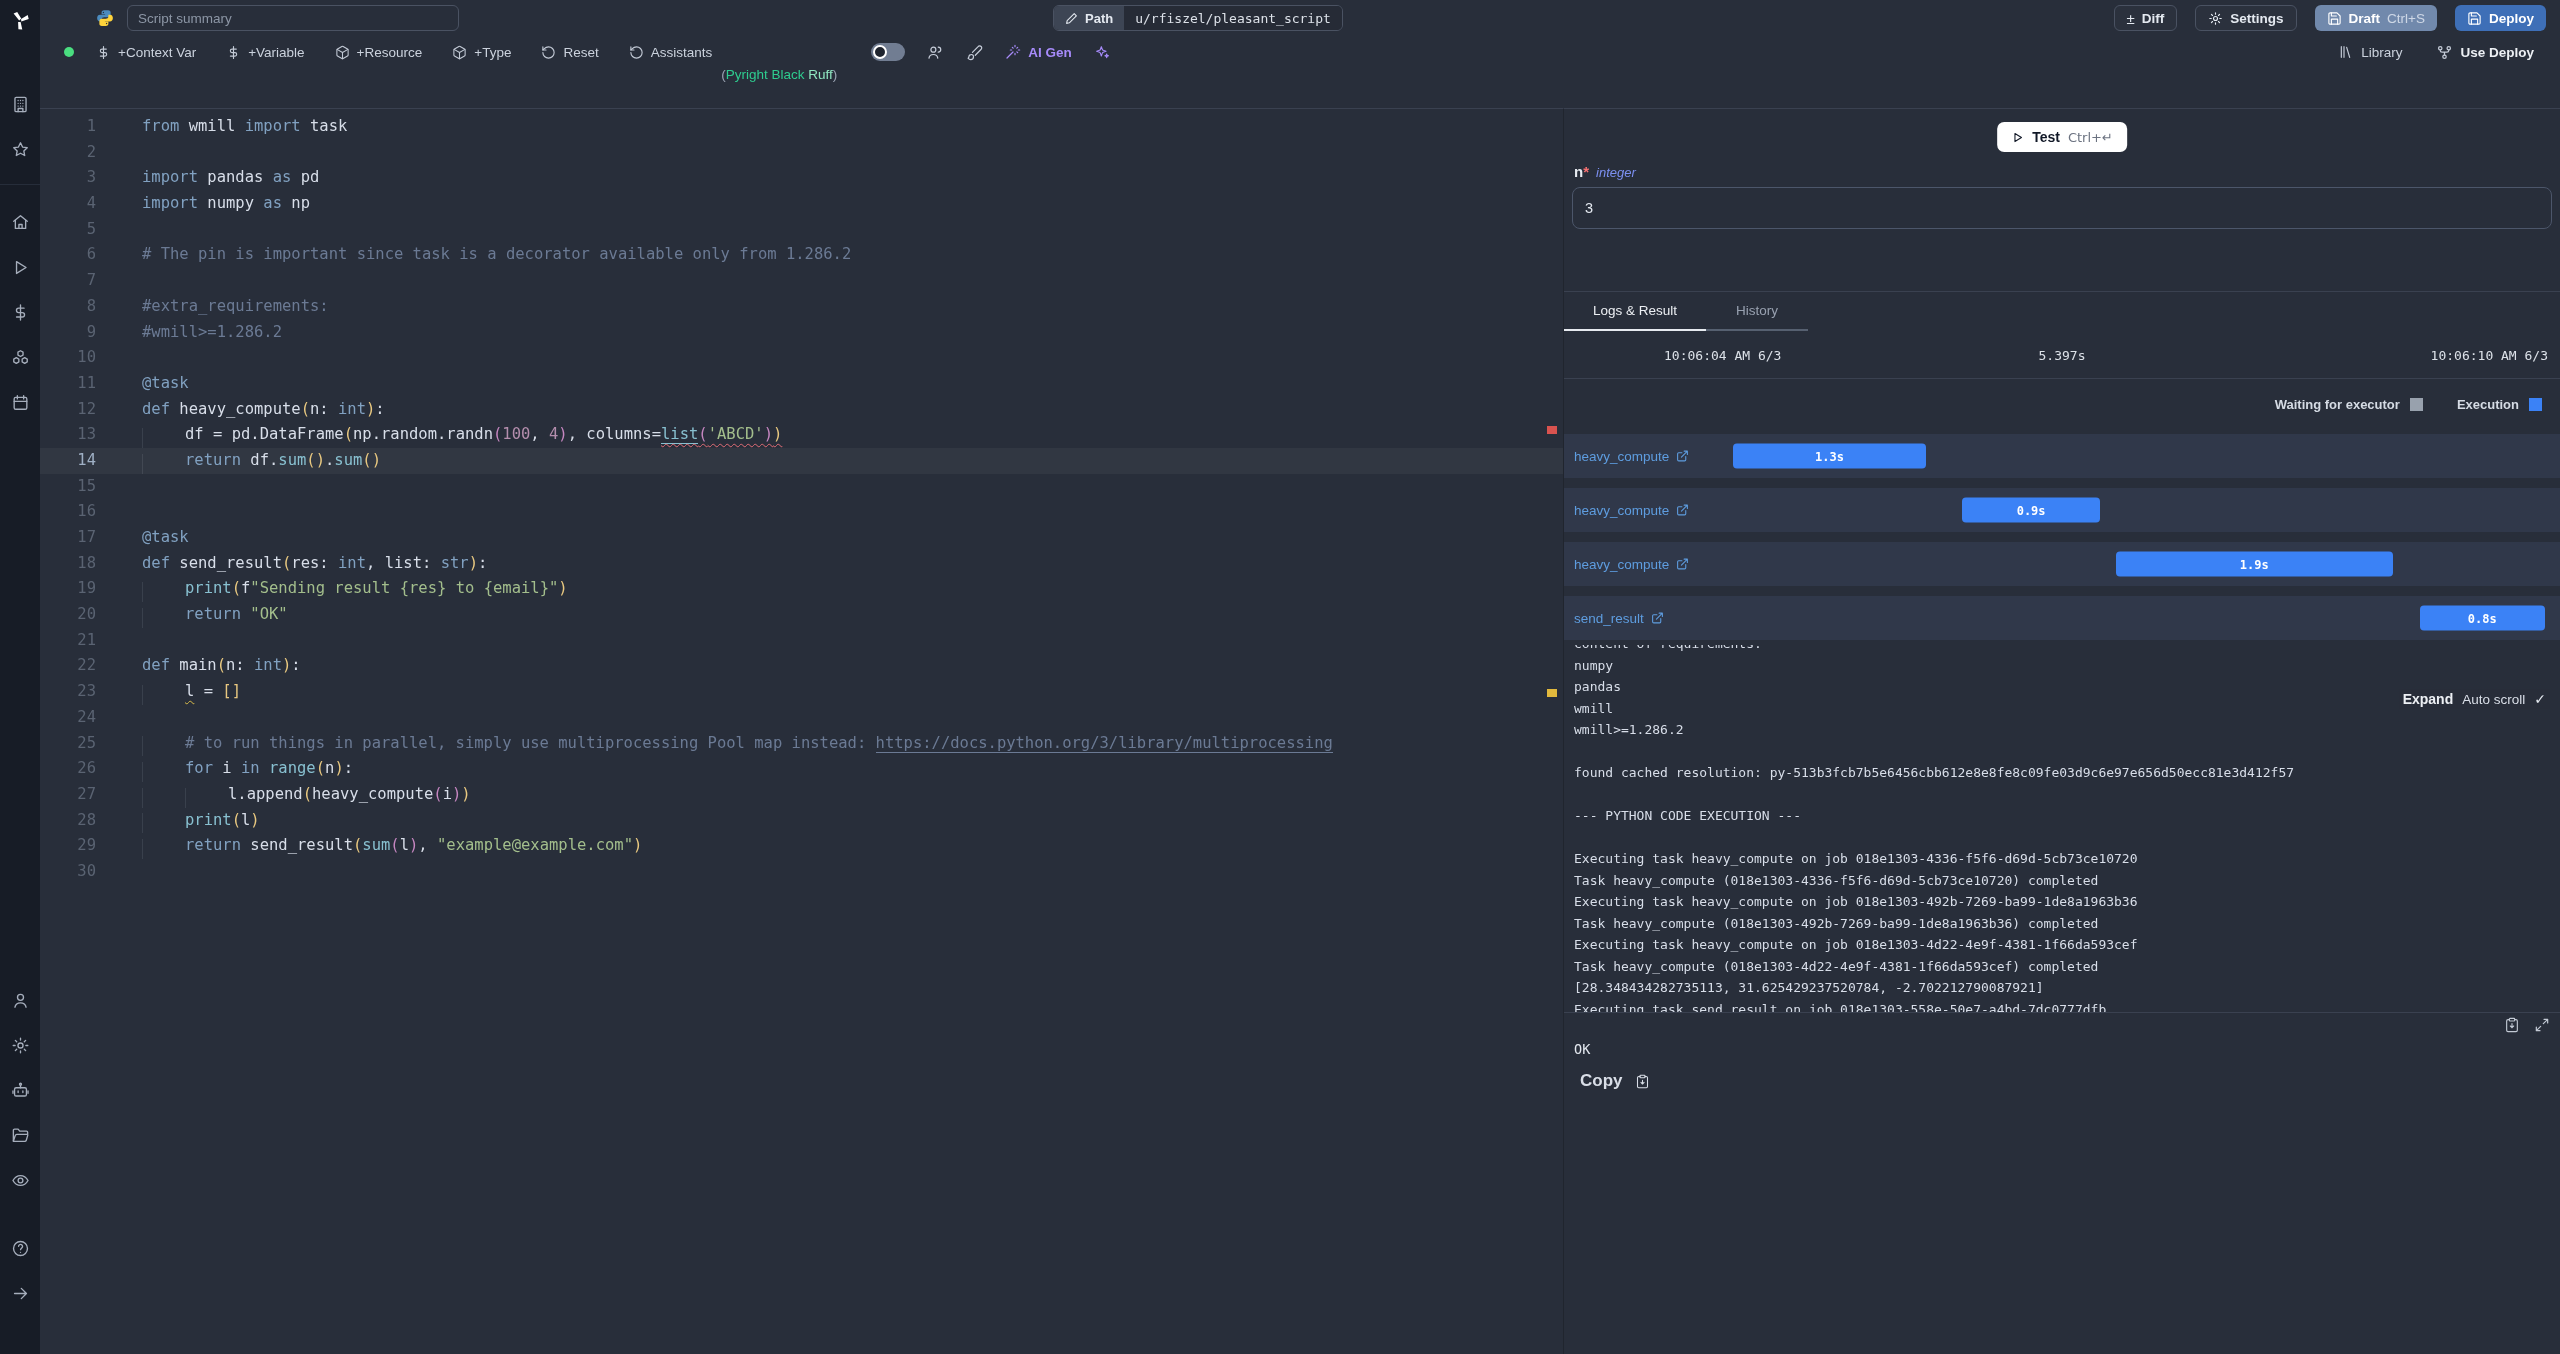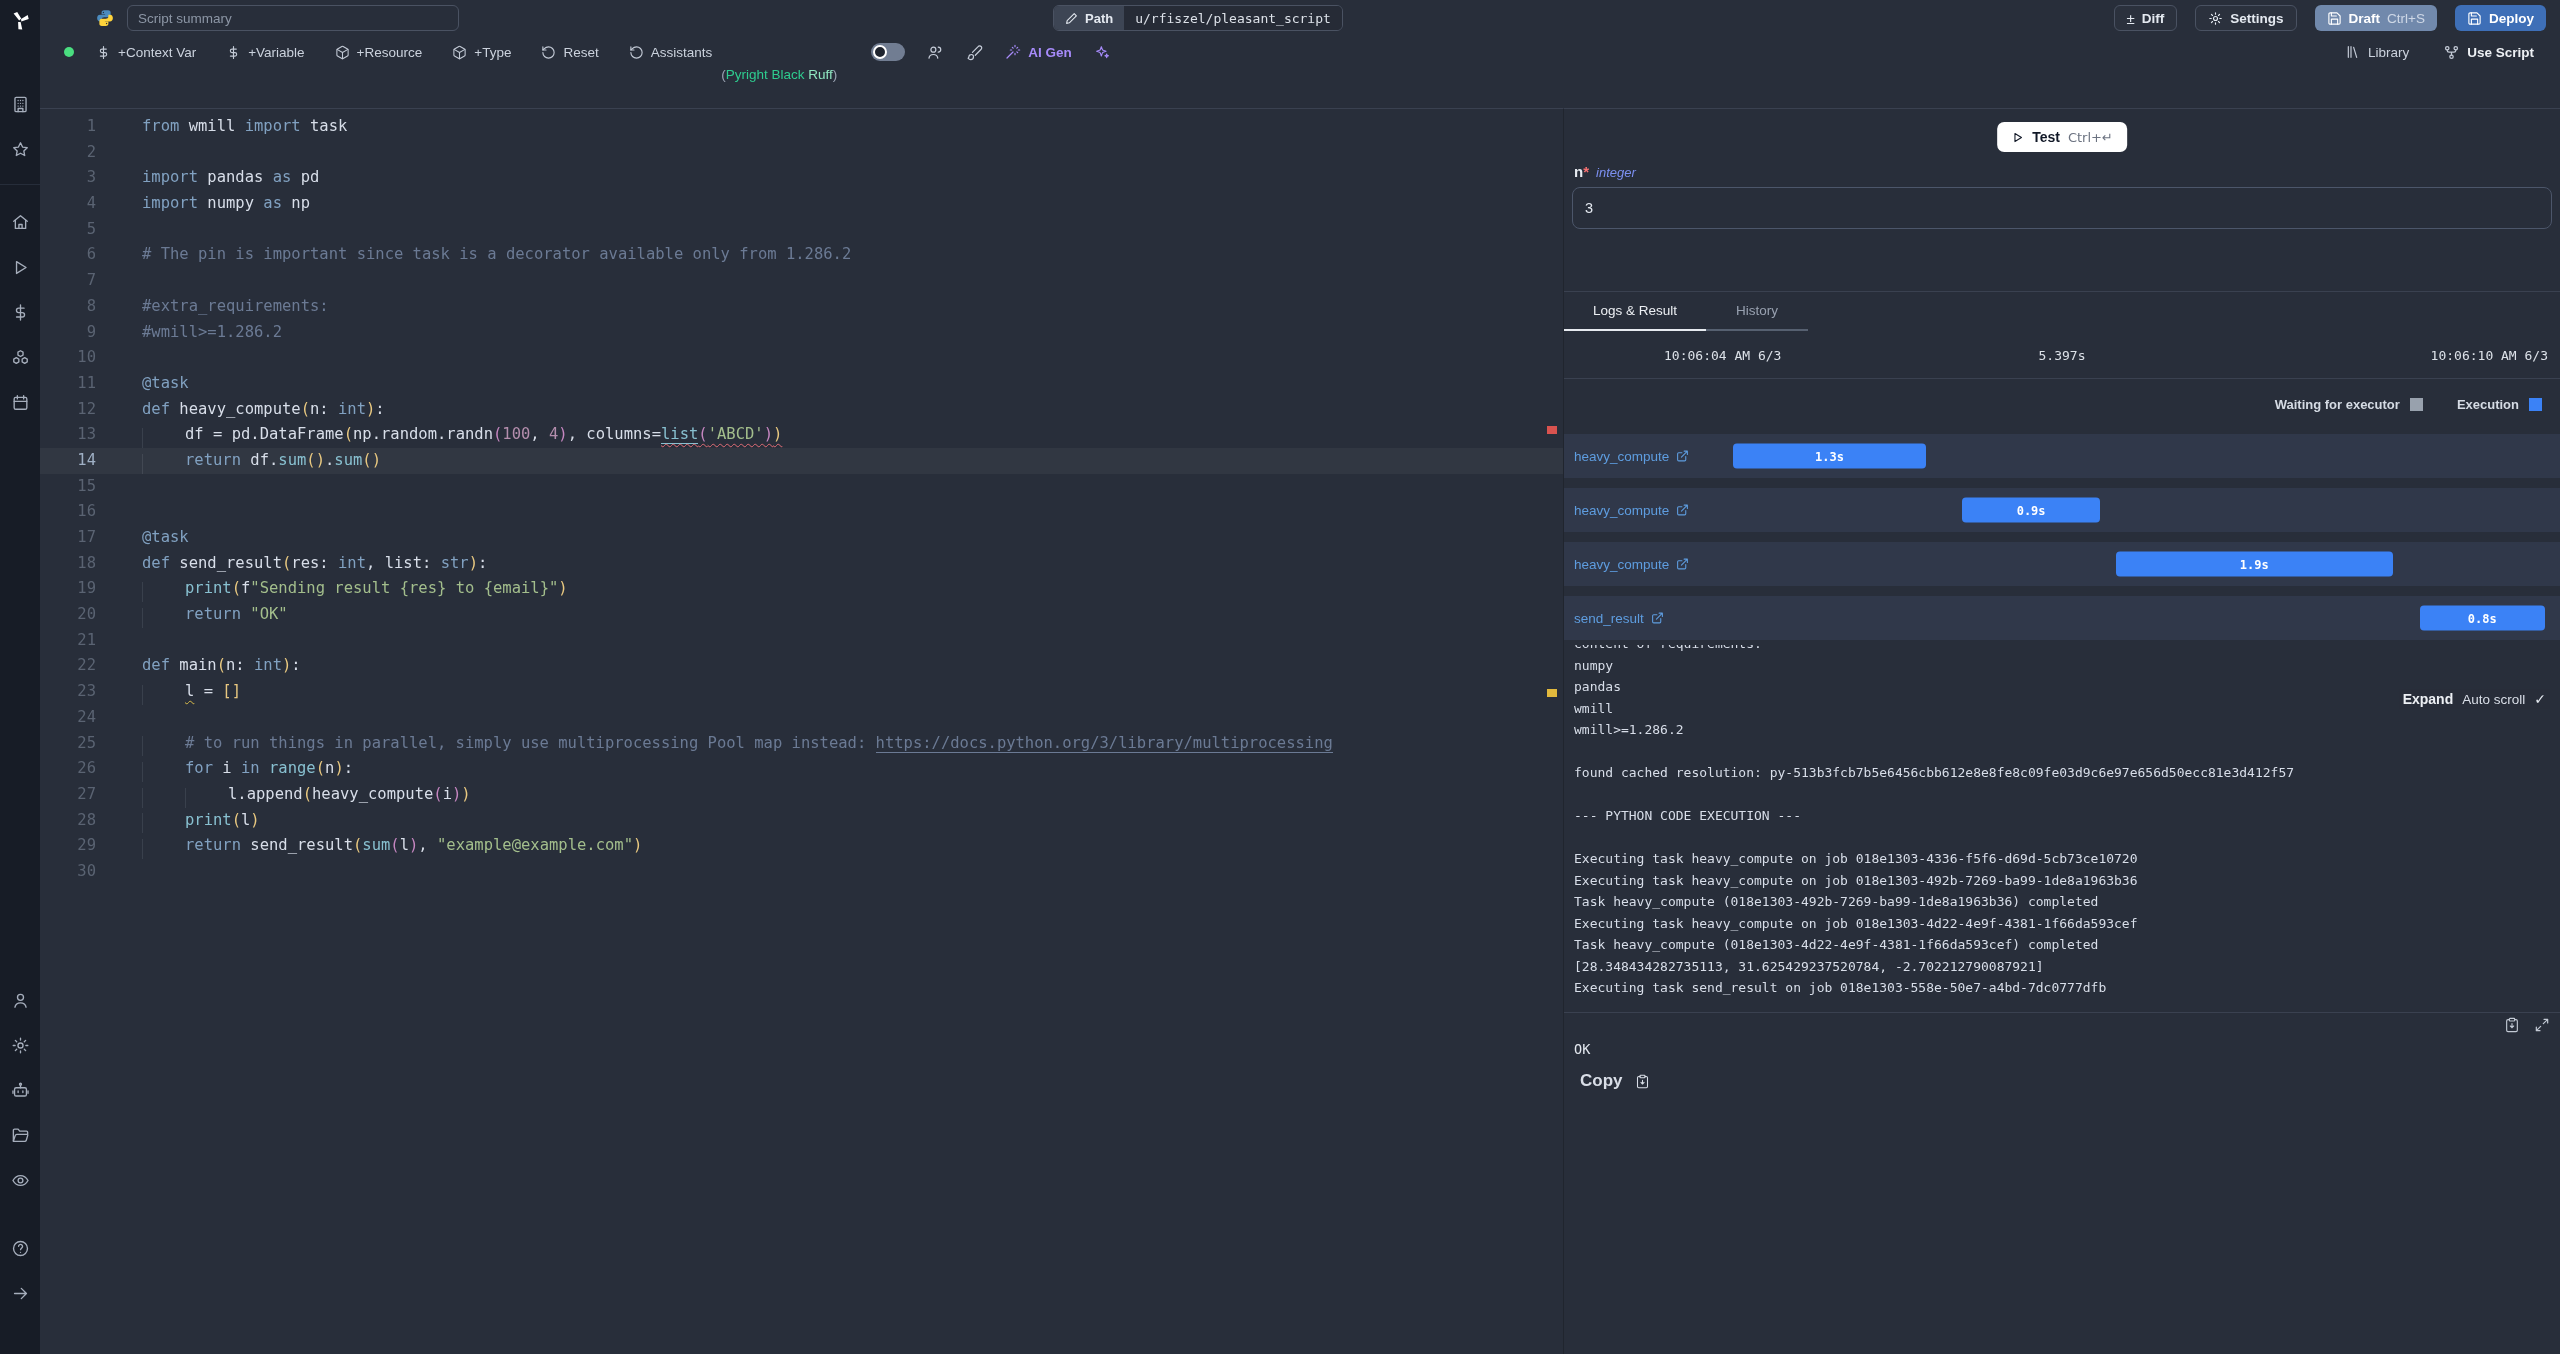--- a/index.html
+++ b/index.html
@@ -381,21 +381,21 @@
         </svg>
       <span>Library</span>
     </div>
     <div class="tool vscode" style="margin-right:0">
       <svg viewBox="0 0 24 24" width="17" height="17" fill="none" stroke="currentColor" stroke-width="1.8" stroke-linecap="round" stroke-linejoin="round">
           <circle cx="6" cy="6" r="2.4"></circle>
           <circle cx="18" cy="6" r="2.4"></circle>
           <circle cx="12" cy="18" r="2.4"></circle>
           <path d="M6 8.4v.6A2.5 2.5 0 008.5 11.5h7A2.5 2.5 0 0018 9v-.6M12 11.5v4"></path>
         </svg>
-      <span>Use Script</span>
+      <span>Use Deploy</span>
     </div>
   </div>
 </div>
 
 <main class="editor">
   <div class="code" id="code-lines">
       <div class="cl"><span class="ln">1</span><span class="lc"><span class="tok-kw">from</span><span> wmill </span><span class="tok-kw">import</span><span> task</span></span></div>
       <div class="cl"><span class="ln">2</span><span class="lc"></span></div>
       <div class="cl"><span class="ln">3</span><span class="lc"><span class="tok-kw">import</span><span> pandas </span><span class="tok-kw">as</span><span> pd</span></span></div>
       <div class="cl"><span class="ln">4</span><span class="lc"><span class="tok-kw">import</span><span> numpy </span><span class="tok-kw">as</span><span> np</span></span></div>
@@ -513,20 +513,21 @@
         <div class="lgl">numpy</div>
         <div class="lgl">pandas</div>
         <div class="lgl">wmill</div>
         <div class="lgl">wmill&gt;=1.286.2</div>
         <div class="lgl">&nbsp;</div>
         <div class="lgl">found cached resolution: py-513b3fcb7b5e6456cbb612e8e8fe8c09fe03d9c6e97e656d50ecc81e3d412f57</div>
         <div class="lgl">&nbsp;</div>
         <div class="lgl">--- PYTHON CODE EXECUTION ---</div>
         <div class="lgl">&nbsp;</div>
         <div class="lgl">Executing task heavy_compute on job 018e1303-4336-f5f6-d69d-5cb73ce10720</div>
+        <div class="lgl">Task heavy_compute (018e1303-4336-f5f6-d69d-5cb73ce10720) completed</div>
         <div class="lgl">Executing task heavy_compute on job 018e1303-492b-7269-ba99-1de8a1963b36</div>
         <div class="lgl">Task heavy_compute (018e1303-492b-7269-ba99-1de8a1963b36) completed</div>
         <div class="lgl">Executing task heavy_compute on job 018e1303-4d22-4e9f-4381-1f66da593cef</div>
         <div class="lgl">Task heavy_compute (018e1303-4d22-4e9f-4381-1f66da593cef) completed</div>
         <div class="lgl">[28.348434282735113, 31.625429237520784, -2.702212790087921]</div>
         <div class="lgl">Executing task send_result on job 018e1303-558e-50e7-a4bd-7dc0777dfb</div>
       </div>
     <div class="expand-ovl">
       <span class="expand-lbl">Expand</span>
       <span class="ascroll-lbl">Auto scroll</span>

